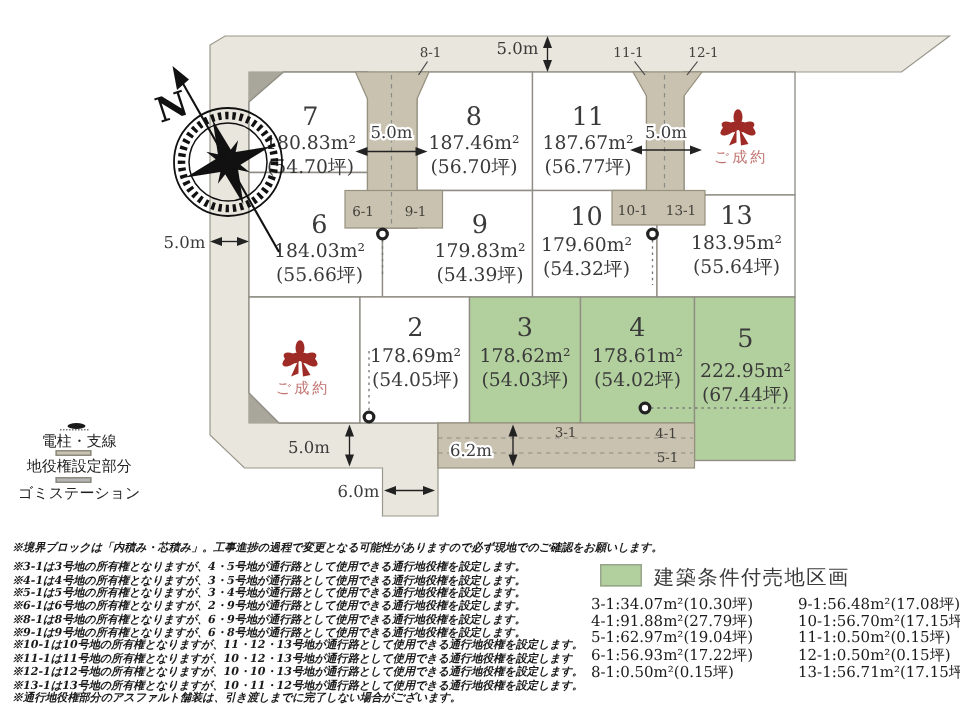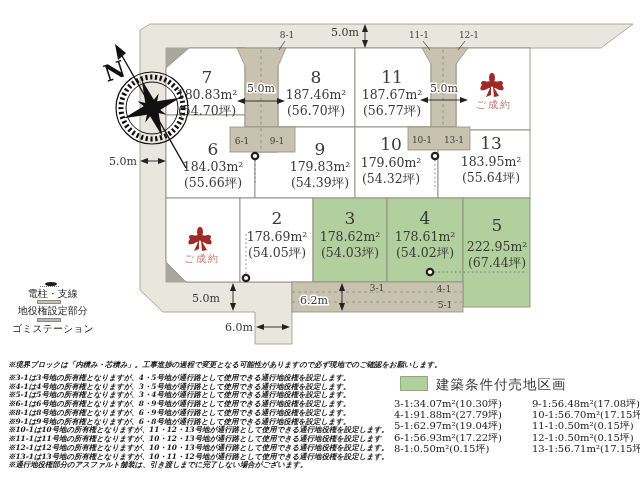--- a/index.html
+++ b/index.html
@@ -251,21 +251,21 @@
   <div>11-1:0.50m²(0.15坪)</div>
   <div>12-1:0.50m²(0.15坪)</div>
   <div>13-1:56.71m²(17.15坪)</div>
 </div>
 
 <div class="notes">
   <div class="first">※境界ブロックは「内積み・芯積み」。工事進捗の過程で変更となる可能性がありますので必ず現地でのご確認をお願いします。</div>
   <div>※3-1は3号地の所有権となりますが、4・5号地が通行路として使用できる通行地役権を設定します。</div>
   <div>※4-1は4号地の所有権となりますが、3・5号地が通行路として使用できる通行地役権を設定します。</div>
   <div>※5-1は5号地の所有権となりますが、3・4号地が通行路として使用できる通行地役権を設定します。</div>
-  <div>※6-1は6号地の所有権となりますが、8・9号地が通行路として使用できる通行地役権を設定します。</div>
+  <div>※6-1は6号地の所有権となりますが、2・9号地が通行路として使用できる通行地役権を設定します。</div>
   <div>※8-1は8号地の所有権となりますが、6・9号地が通行路として使用できる通行地役権を設定します。</div>
   <div>※9-1は9号地の所有権となりますが、6・8号地が通行路として使用できる通行地役権を設定します。</div>
   <div>※10-1は10号地の所有権となりますが、11・12・13号地が通行路として使用できる通行地役権を設定します。</div>
   <div>※11-1は11号地の所有権となりますが、10・12・13号地が通行路として使用できる通行地役権を設定します</div>
   <div>※12-1は12号地の所有権となりますが、10・10・13号地が通行路として使用できる通行地役権を設定します。</div>
   <div>※13-1は13号地の所有権となりますが、10・11・12号地が通行路として使用できる通行地役権を設定します。</div>
   <div>※通行地役権部分のアスファルト舗装は、引き渡しまでに完了しない場合がございます。</div>
 </div>
 
 </body></html>

